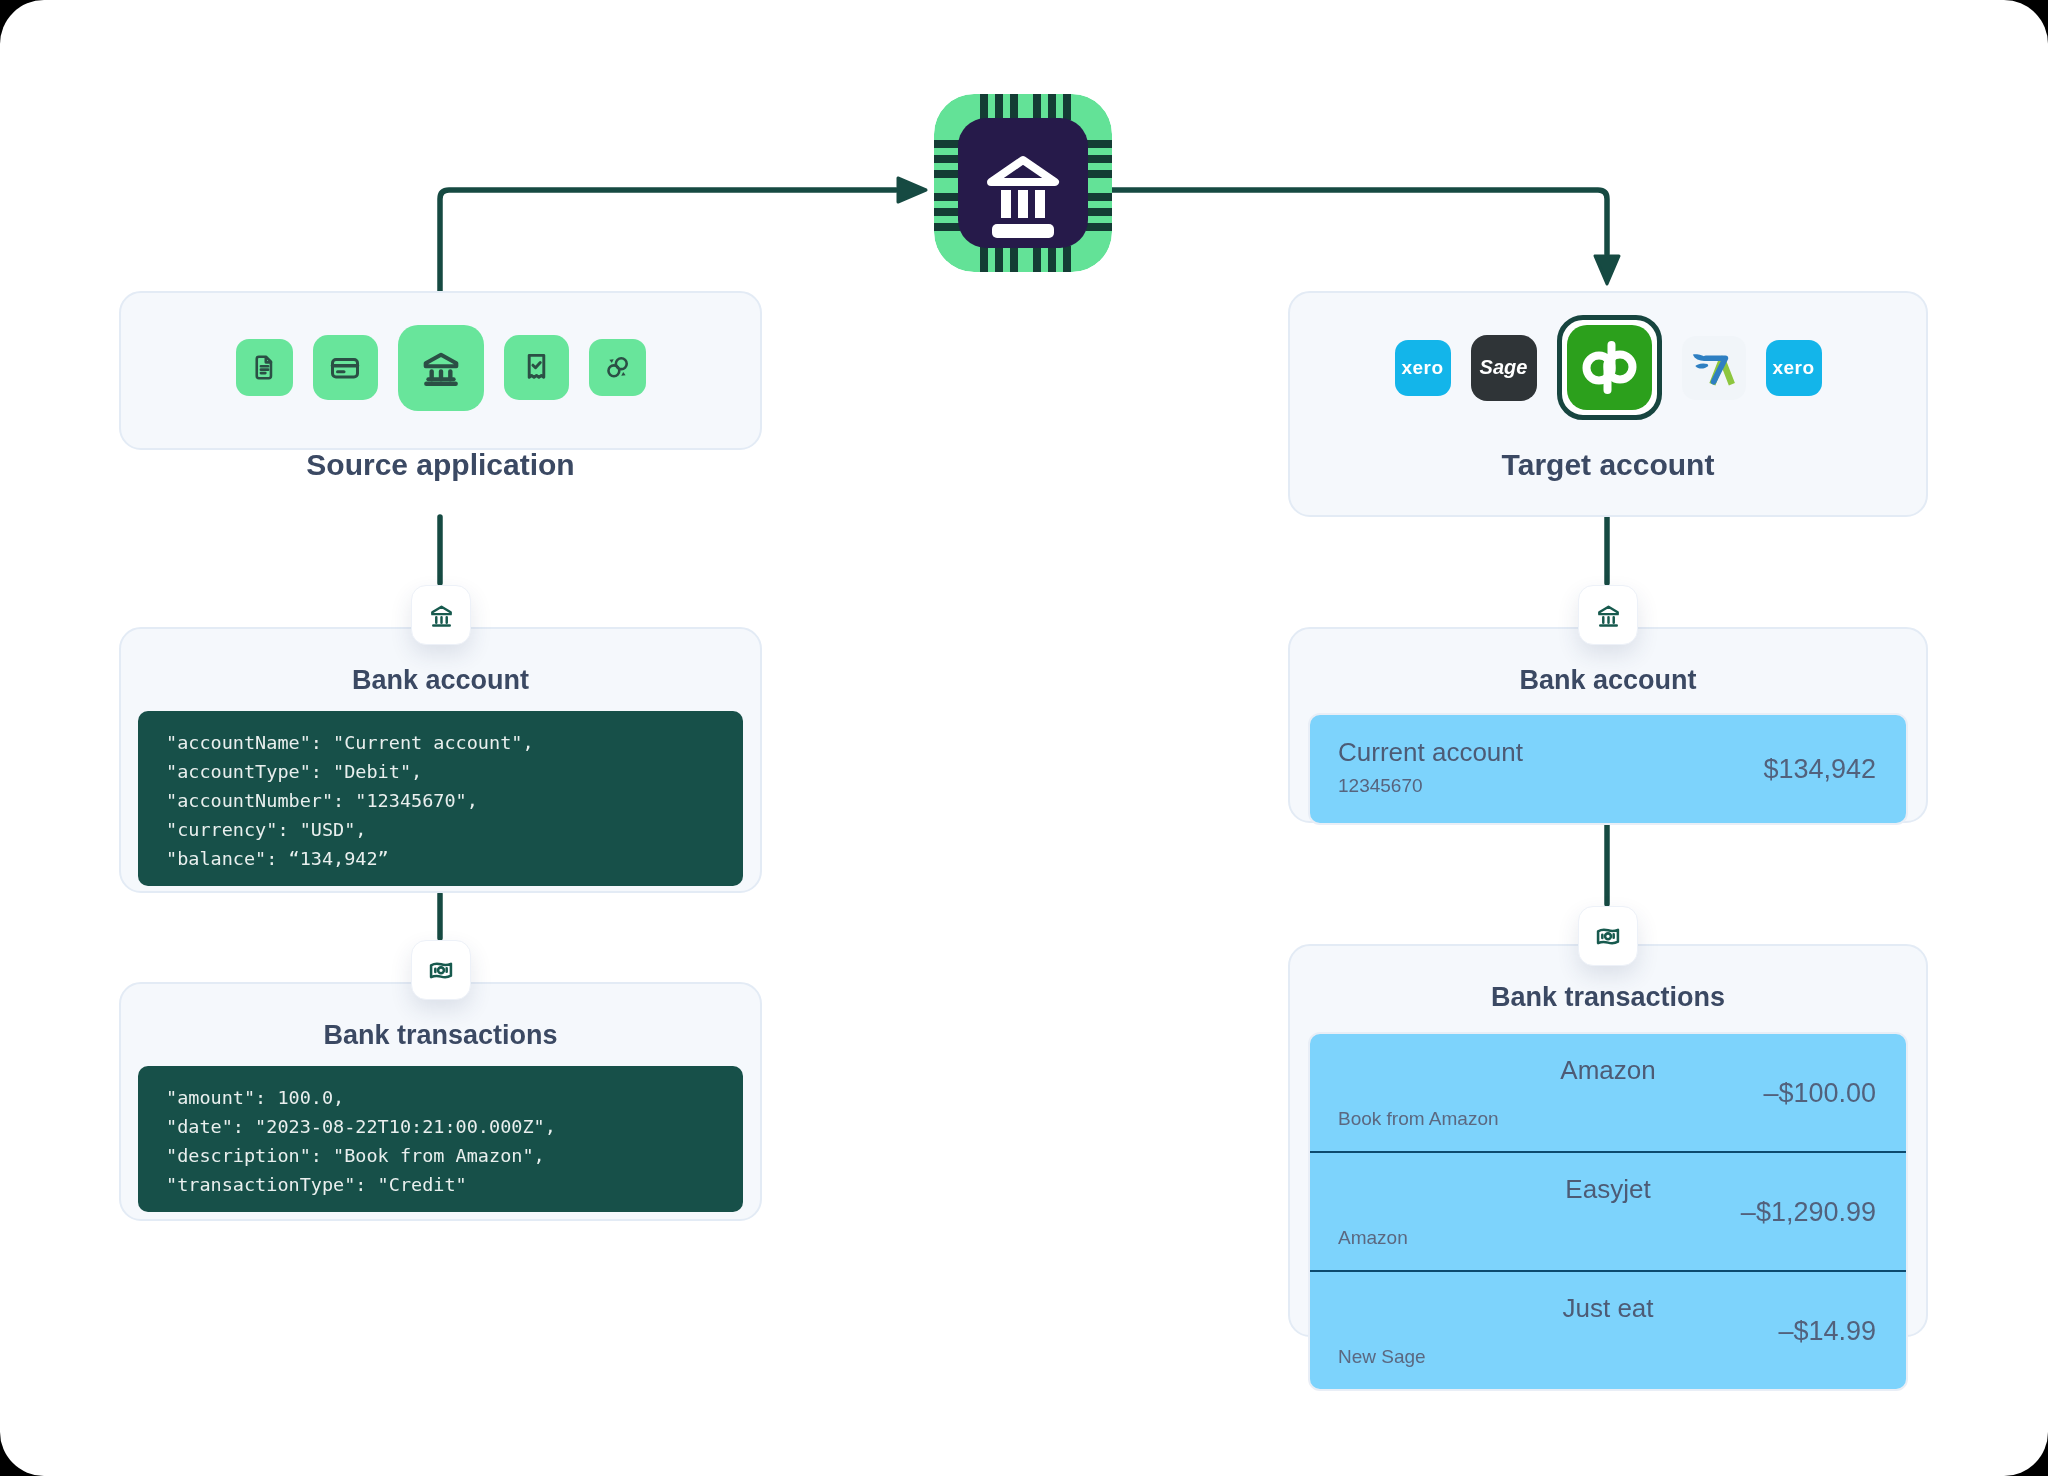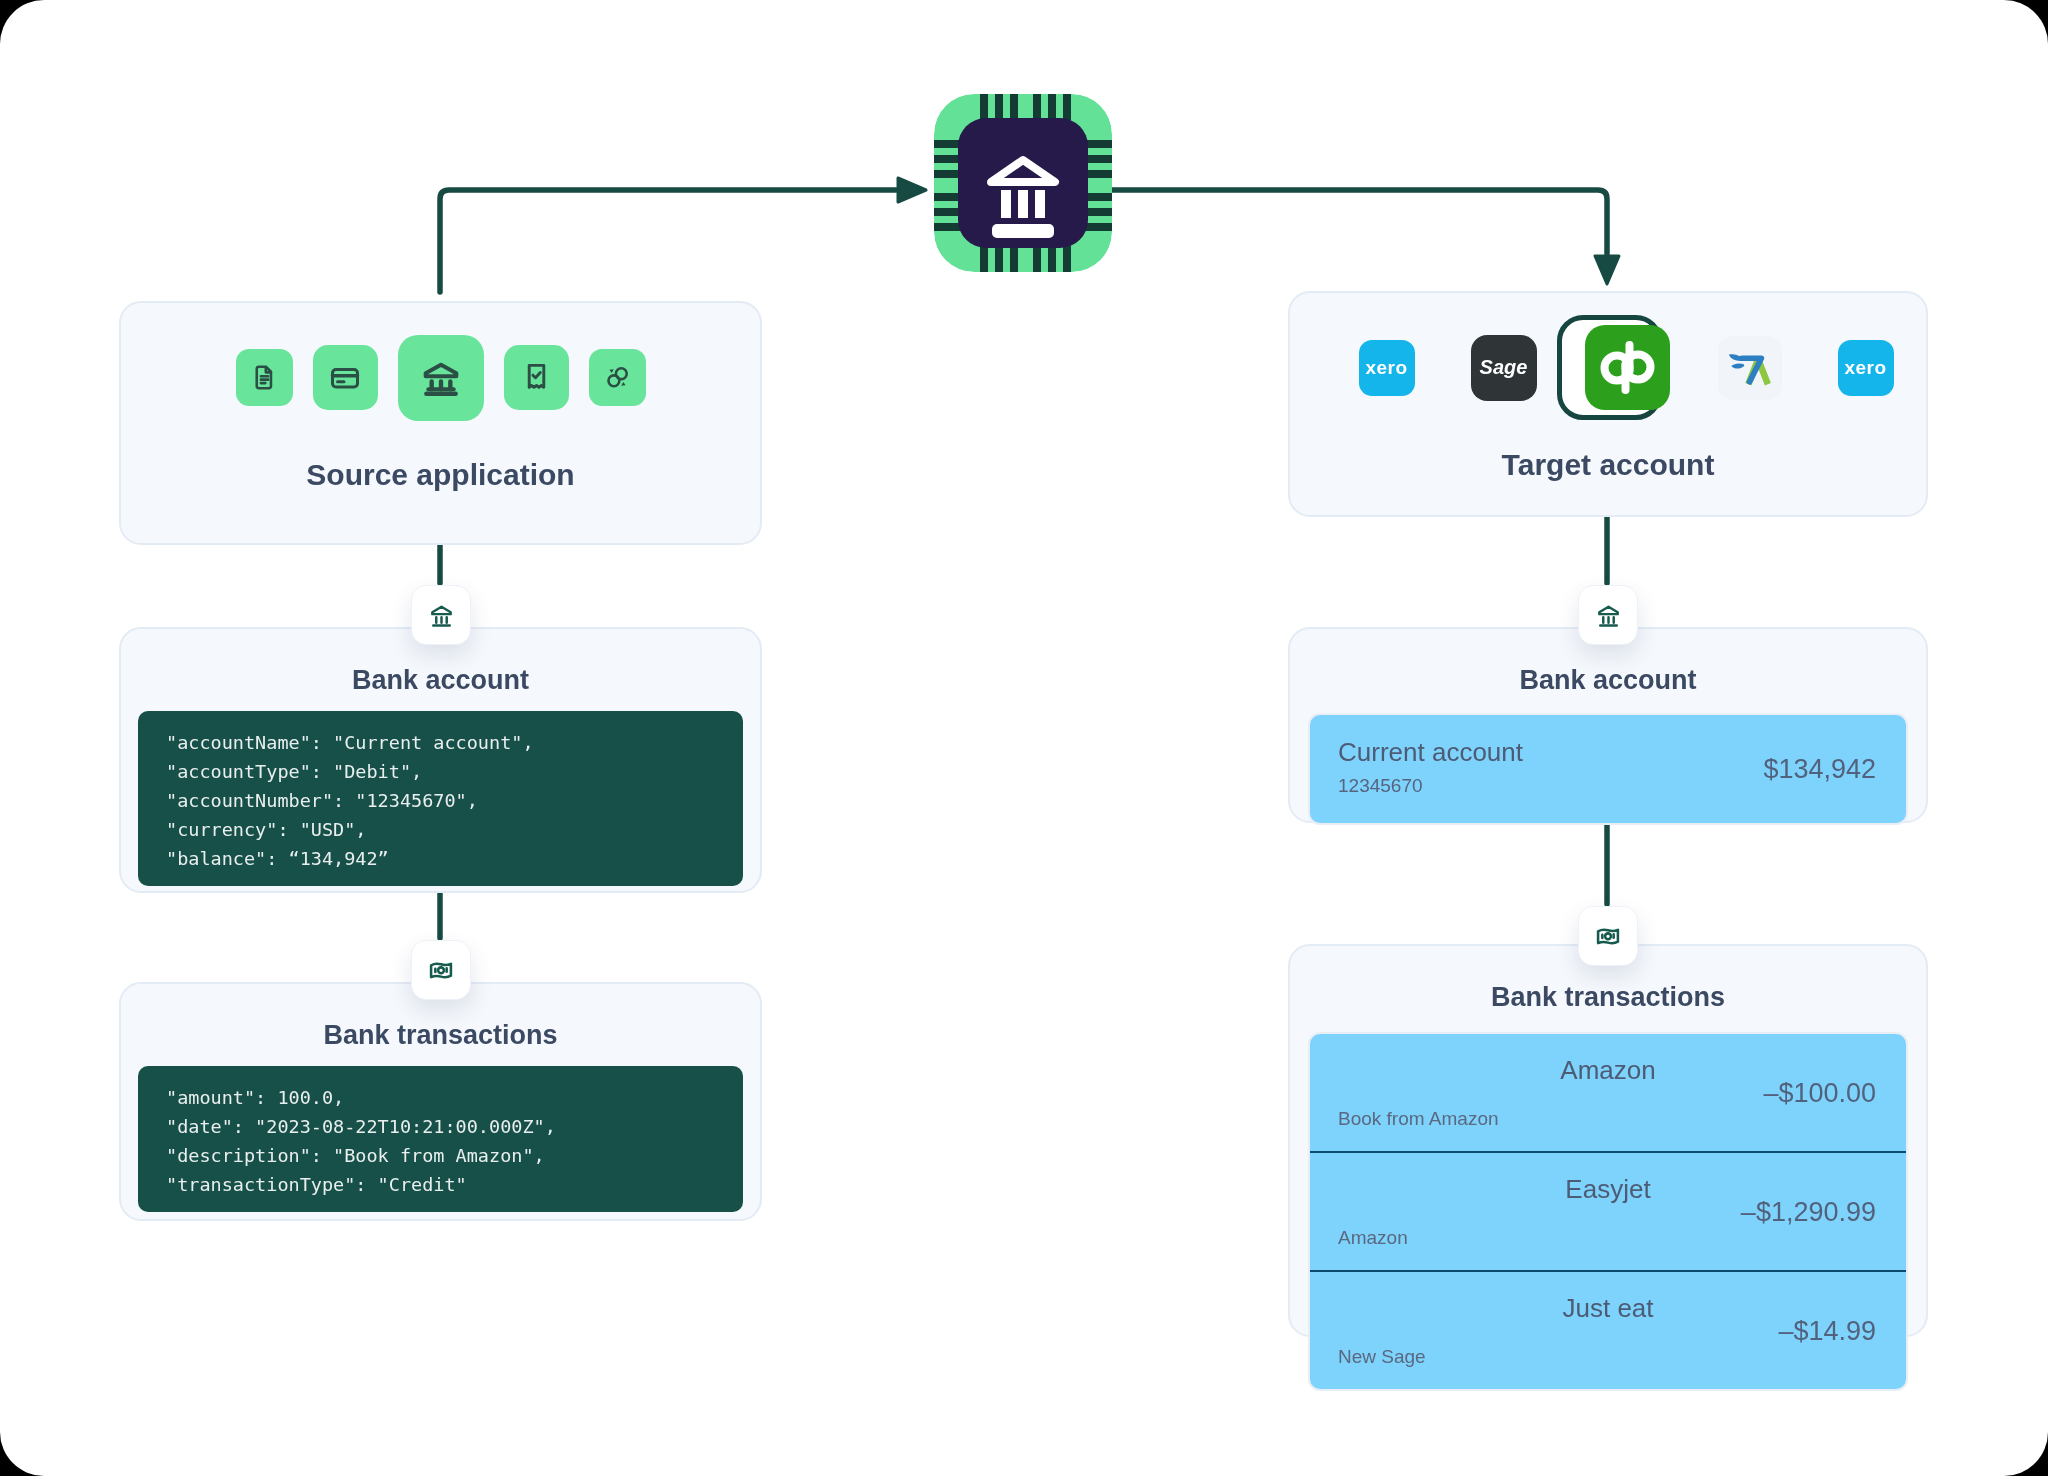--- a/index.html
+++ b/index.html
@@ -7,29 +7,29 @@
         font-family:"Liberation Sans",sans-serif;}
   svg{display:block;}
   .overlay{position:absolute;left:0;top:0;z-index:1;}
 
   
   .panel{position:absolute;background:#f5f8fc;border:2px solid #e3ebf5;border-radius:22px;box-sizing:border-box;z-index:2;}
   .panel-title{font-size:27px;line-height:34px;font-weight:700;color:#3b4963;text-align:center;}
   .big-title{font-size:30px;}
 
   
-  .src-panel{left:119px;top:291px;width:643px;height:244px;margin-top:10px;}
+  .src-panel{left:119px;top:291px;width:643px;height:159px;}
   .tgt-panel{left:1288px;top:291px;width:640px;height:226px;}
   .tiles{display:flex;align-items:center;justify-content:center;gap:20px;height:101px;margin-top:24px;}
   .tiles + .panel-title{margin-top:30px;}
   .tile{display:flex;align-items:center;justify-content:center;background:#68e59b;flex:0 0 auto;}
   .tile.sm{width:57px;height:57px;border-radius:13px;}
   .tile.md{width:65px;height:65px;border-radius:15px;}
   .tile.lg{width:86px;height:86px;border-radius:20px;}
-  .app{display:flex;align-items:center;justify-content:center;flex:0 0 auto;margin-left:36px;}
+  .app{display:flex;align-items:center;justify-content:center;flex:0 0 auto;}
   .app.xero{width:56px;height:56px;border-radius:13px;background:#13b5ea;color:#fff;font-size:19px;font-weight:600;letter-spacing:.5px;}
   .app.sage{width:66px;height:66px;border-radius:16px;background:#2f3437;color:#ffffff;font-size:20px;font-weight:700;font-style:italic;}
   .qb-ring{width:87px;height:87px;border:5px solid #17453f;border-radius:26px;background:#fff;padding:4px;display:flex;align-items:center;justify-content:center;flex:0 0 auto;}
   .app.quickbooks{width:85px;height:85px;border-radius:20px;background:#2ca01c;}
   .app.freeagent{width:64px;height:64px;border-radius:14px;background:#f1f5f9;}
 
   
   .badge{position:absolute;width:58px;height:58px;background:#fff;border:1px solid #edf1f8;border-radius:15px;
          box-shadow:0 10px 22px rgba(40,60,100,.12);display:flex;align-items:center;justify-content:center;z-index:3;}
 

